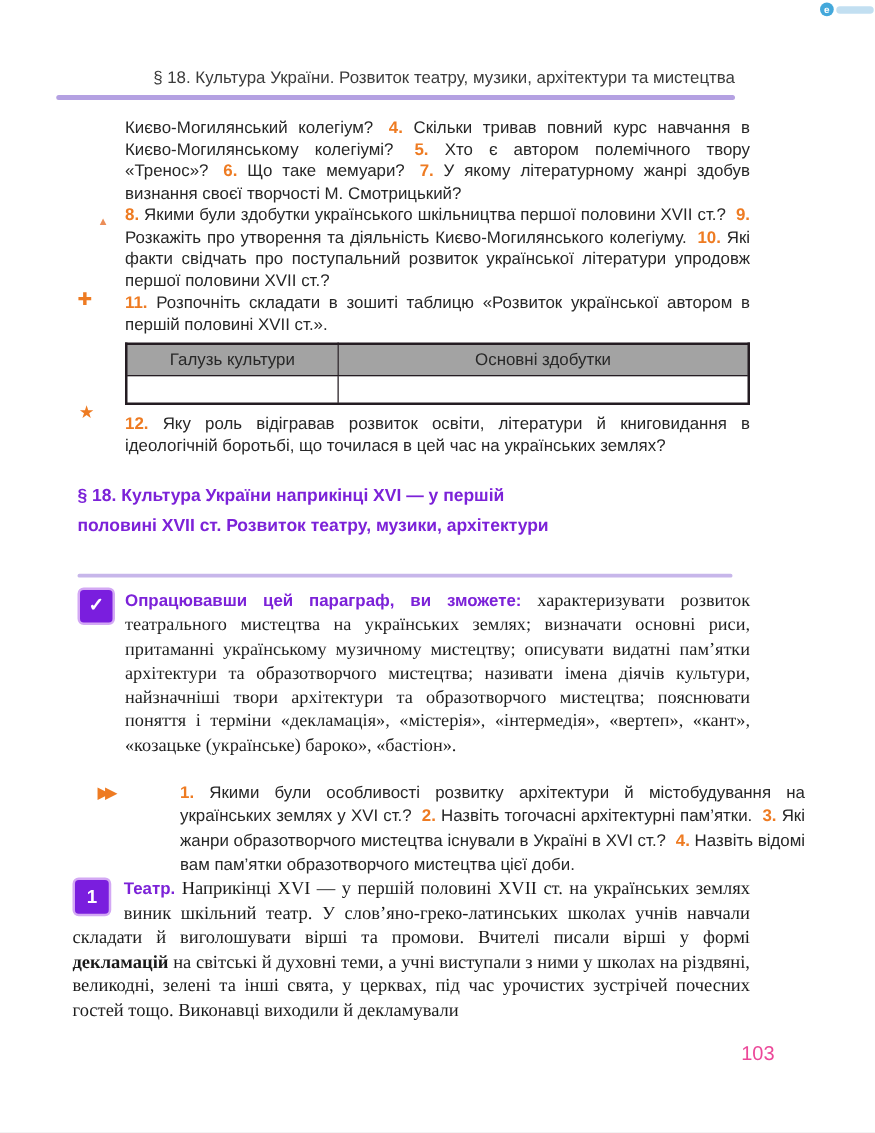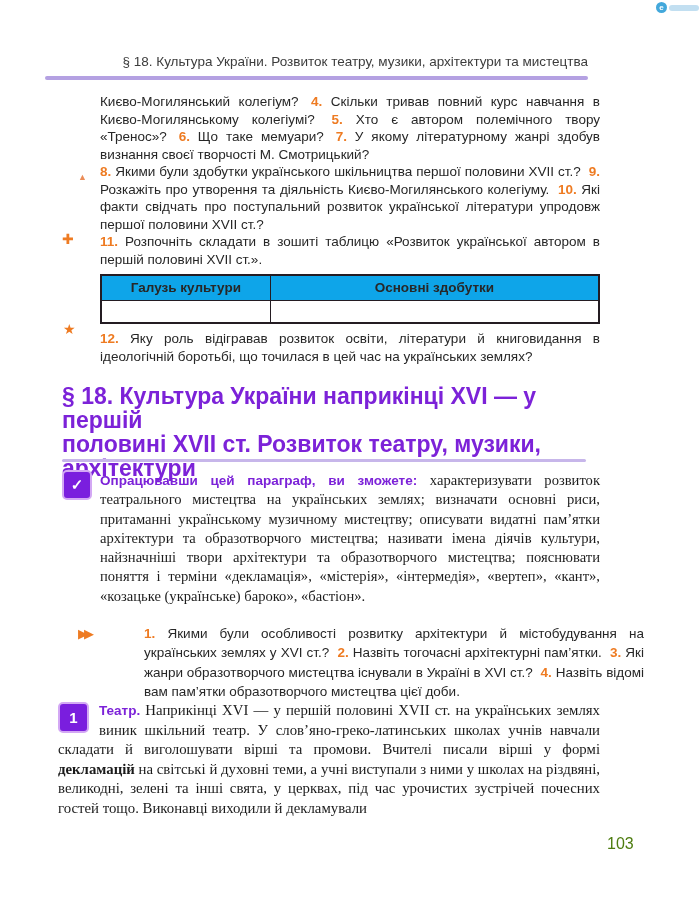--- a/index.html
+++ b/index.html
@@ -28,27 +28,27 @@
   
   .marker{position:absolute;color:#ee7b22;}
   .m-triangle{left:78px;top:172px;font-size:9px;color:#eb8d58;}
   .m-plus{left:62px;top:231px;font-size:14px;}
   .m-star{left:63px;top:321px;font-size:14px;}
   .m-arrows{left:78px;top:626px;font-size:13px;letter-spacing:-4px;}
   
   .culture-table{width:100%;border-collapse:collapse;margin:6px 0 6px 0;}
   .culture-table th,.culture-table td{border:1.5px solid #241c22;}
   .culture-table{border:2px solid #241c22;}
-  .culture-table th{background:#0ea5e9;font-weight:bold;font-size:13.5px;
+  .culture-table th{background:#a3a3a3;font-weight:normal;font-size:13.5px;
     text-align:center;padding:3px 4px;height:18px;}
   .culture-table td{height:19px;}
   .col-branch{width:34%;}
   
   .section-heading{position:absolute;left:62px;top:384px;width:530px;
-    font-size:23px;font-weight:bold;color:#7c22d8;line-height:24px;}
+    font-size:14px;font-weight:bold;color:#7c22d8;line-height:24px;}
   .heading-rule{position:absolute;left:62px;top:459px;width:524px;height:3px;
     background:#c7b6ea;border-radius:2px;}
   
   .check-box{position:absolute;left:62px;top:470px;width:26px;height:26px;
     background:#7a1ede;border:2px solid #d3a8f4;border-radius:5px;
     color:#fff;text-align:center;line-height:26px;font-size:15px;font-weight:bold;}
   .objectives{position:absolute;left:100px;top:471px;width:500px;
     font-family:"Liberation Serif",serif;font-size:14.6px;line-height:19.3px;
     text-align:justify;color:#1d1d1d;}
   .lead-purple{font-family:"Liberation Sans",sans-serif;font-weight:bold;
@@ -58,21 +58,21 @@
     font-size:13.5px;line-height:19.3px;text-align:justify;margin-left:44px;}
   
   .theatre{position:absolute;left:58px;top:701px;width:542px;
     font-family:"Liberation Serif",serif;font-size:14.8px;line-height:19.6px;
     text-align:justify;color:#1b1b1b;}
   .num-box{float:left;width:27px;height:27px;background:#7a1ede;
     border:2px solid #d3a8f4;border-radius:5px;color:#fff;
     font-family:"Liberation Sans",sans-serif;font-weight:bold;font-size:15px;
     text-align:center;line-height:27px;margin:1px 10px 6px 0;}
   
-  .page-number{position:absolute;left:607px;top:835px;font-size:16px;color:#4d7c0f;}
+  .page-number{position:absolute;left:593px;top:835px;font-size:16px;color:#ec4899;}
 </style>
 </head>
 <body>
 
 <div class="page">
 
   <div class="watermark">
     <span class="wm-circle">e</span>
     <span class="wm-bar"></span>
   </div>

